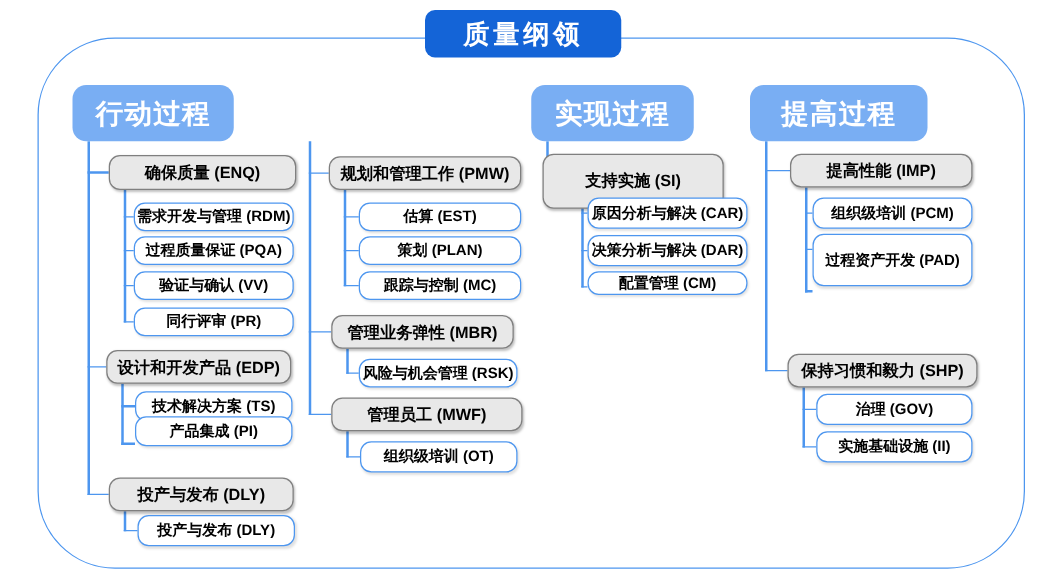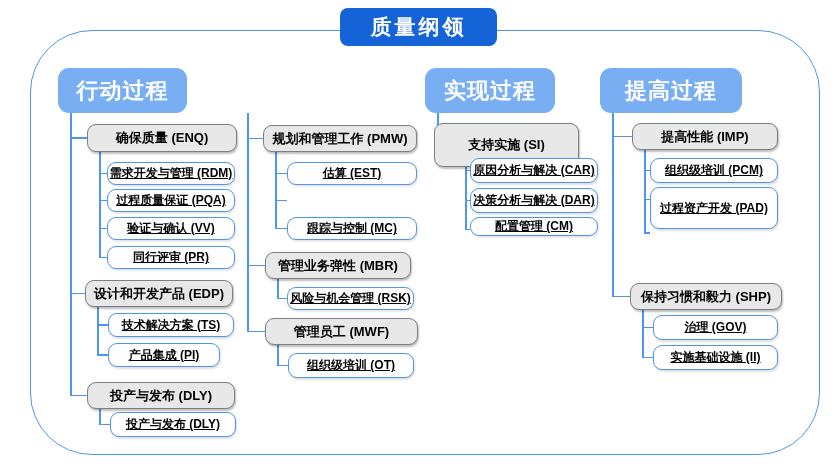--- a/index.html
+++ b/index.html
@@ -33,21 +33,20 @@
   }
   .gray{
     background:var(--gray-fill);border:1.6px solid var(--gray-border);
     border-radius:9px;color:#000;font-weight:bold;font-size:13px;white-space:nowrap;
     box-shadow:1px 1.5px 2px rgba(0,0,0,.25);
   }
   .white{
     background:#fff;border:1.5px solid var(--line);
     border-radius:9px;color:#000;font-weight:bold;font-size:12px;white-space:nowrap;
     box-shadow:1px 1.5px 2px rgba(0,0,0,.12);
-    text-decoration:underline;
   }
   .wrap2{white-space:normal;line-height:14px;padding:0 4px;}
 </style>
 </head>
 <body>
 
 <div id="canvas">
 
   <div class="frame"></div>
 
@@ -58,27 +57,28 @@
   <div class="node hdr" id="h3" style="left:600px;top:68px;width:142px;height:45px">提高过程</div>
 
   <div class="node gray" id="g00" style="left:87px;top:124px;width:150px;height:28px">确保质量 (ENQ)</div>
   <div class="node white" id="w000" style="left:107px;top:162px;width:128px;height:23px">需求开发与管理 (RDM)</div>
   <div class="node white" id="w001" style="left:107px;top:189px;width:128px;height:23px">过程质量保证 (PQA)</div>
   <div class="node white" id="w002" style="left:107px;top:217px;width:128px;height:23px">验证与确认 (VV)</div>
   <div class="node white" id="w003" style="left:107px;top:246px;width:128px;height:23px">同行评审 (PR)</div>
 
   <div class="node gray" id="g01" style="left:85px;top:280px;width:148px;height:27px">设计和开发产品 (EDP)</div>
   <div class="node white" id="w010" style="left:108px;top:313px;width:126px;height:24px">技术解决方案 (TS)</div>
-  <div class="node white" id="w011" style="left:108px;top:343px;width:112px;height:24px">产品集成 (PI)</div>
+  <div class="node white" id="w011" style="left:108px;top:333px;width:126px;height:24px">产品集成 (PI)</div>
 
   <div class="node gray" id="g02" style="left:87px;top:382px;width:148px;height:27px">投产与发布 (DLY)</div>
   <div class="node white" id="w020" style="left:110px;top:412px;width:126px;height:25px">投产与发布 (DLY)</div>
 
   <div class="node gray" id="g10" style="left:263px;top:125px;width:154px;height:27px">规划和管理工作 (PMW)</div>
   <div class="node white" id="w100" style="left:287px;top:162px;width:130px;height:23px">估算 (EST)</div>
+  <div class="node white" id="w101" style="left:287px;top:189px;width:130px;height:23px">策划 (PLAN)</div>
   <div class="node white" id="w102" style="left:287px;top:217px;width:130px;height:23px">跟踪与控制 (MC)</div>
 
   <div class="node gray" id="g11" style="left:265px;top:252px;width:146px;height:27px">管理业务弹性 (MBR)</div>
   <div class="node white" id="w110" style="left:287px;top:287px;width:127px;height:23px">风险与机会管理 (RSK)</div>
 
   <div class="node gray" id="g12" style="left:265px;top:318px;width:153px;height:27px">管理员工 (MWF)</div>
   <div class="node white" id="w120" style="left:288px;top:353px;width:126px;height:25px">组织级培训 (OT)</div>
 
   <div class="node gray" id="g20" style="left:434px;top:123px;width:145px;height:44px">支持实施 (SI)</div>
   <div class="node white" id="w200" style="left:470px;top:158px;width:128px;height:25px">原因分析与解决 (CAR)</div>

